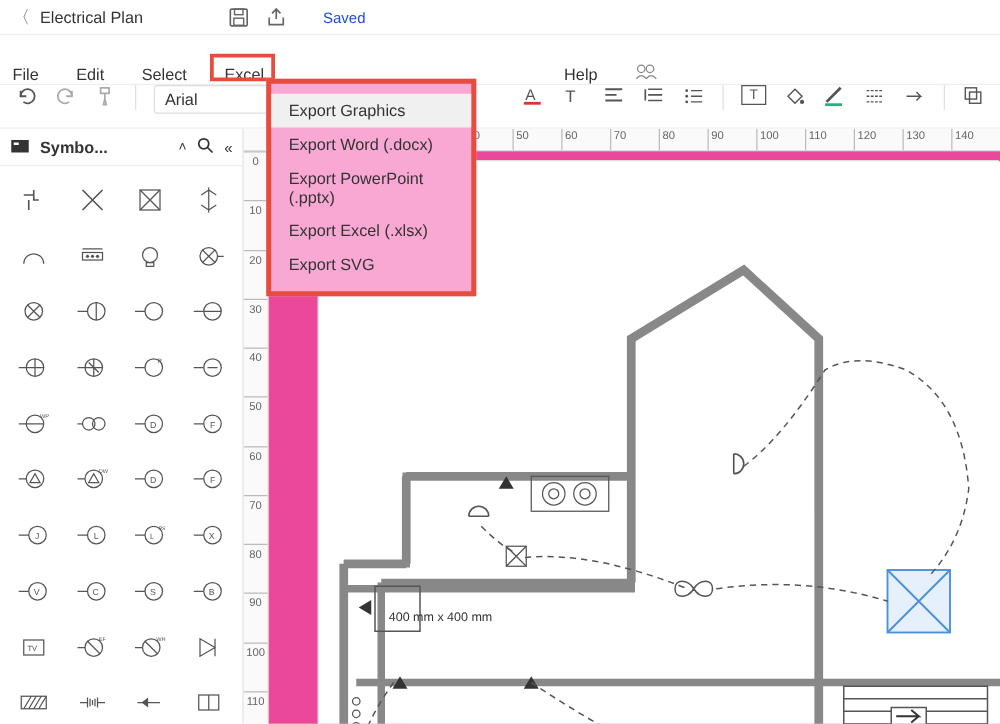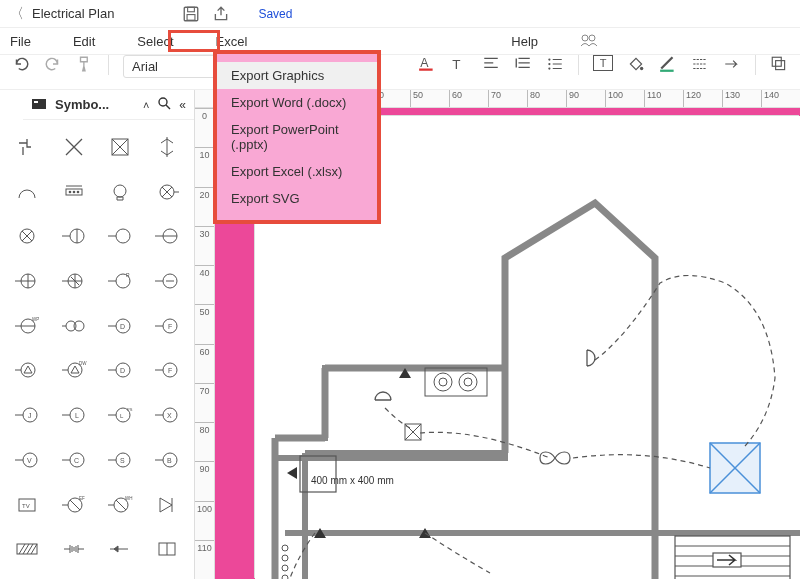--- a/index.html
+++ b/index.html
@@ -6,41 +6,41 @@
   body { width: 800px; height: 579px; overflow: hidden; background: #fff; color: #333; font-size: 13px; position: relative; }
 
   
   .titlebar { height: 28px; display: flex; align-items: center; padding: 0 10px; border-bottom: 1px solid #eee; gap: 8px; }
   .titlebar .back { font-size: 14px; color: #666; cursor: pointer; }
   .quick-icons { display: flex; gap: 12px; margin-left: 60px; }
   .quick-icons .qicon { width: 18px; height: 18px; display: flex; align-items: center; justify-content: center; cursor: pointer; }
   .saved-text { color: #1d4ed8; margin-left: 6px; font-size: 12px; }
 
   
-  .menubar { height: 26px; display: flex; align-items: center; padding: 0 10px; gap: 42px; position: relative; }
+  .menubar { height: 26px; display: flex; align-items: flex-end; padding: 0 10px; gap: 30px; position: relative; margin-top: 13px; }
   .menubar .menu-item { cursor: pointer; font-size: 13px; }
   .menubar .gap-filler { flex: 0 0 180px; }
 
   
   .export-menu { position: absolute; left: 213px; top: 22px; background: #f9a8d4; border: 4px solid #e74c3c; width: 168px; z-index: 50; padding: 8px 0; }
   .export-menu .item { padding: 6px 14px; font-size: 13px; cursor: pointer; }
   .export-menu .item.highlight { background: #f0f0f0; }
   .highlight-box { position: absolute; left: 168px; top: 2px; width: 52px; height: 22px; border: 3px solid #e74c3c; z-index: 49; }
 
   
   .toolbar { height: 36px; border-top: 1px solid #eee; border-bottom: 1px solid #eee; display: flex; align-items: flex-start; padding: 0 12px; gap: 14px; }
   .toolbar .tsep { width: 1px; height: 20px; background: #e0e0e0; }
   .tool-ico { width: 18px; height: 18px; display: flex; align-items: center; justify-content: center; cursor: pointer; color: #555; }
   .font-box { border: 1px solid #ddd; border-radius: 3px; padding: 3px 8px; font-size: 13px; width: 120px; display: flex; justify-content: space-between; align-items: center; }
   .chev { font-size: 9px; color: #888; }
 
   
   .main { display: flex; height: calc(579px - 28px - 26px - 36px); }
   .sidebar { width: 195px; border-right: 1px solid #ddd; display: flex; flex-direction: column; }
-  .side-head { height: 30px; display: flex; align-items: center; padding: 0 8px; gap: 8px; border-bottom: 1px solid #eee; margin-left: 23px; }
+  .side-head { height: 30px; display: flex; align-items: center; padding: 0 8px; gap: 8px; border-bottom: 1px solid #eee; }
   .side-head .slabel { font-weight: 600; font-size: 13px; flex: 1; overflow: hidden; text-overflow: ellipsis; white-space: nowrap; }
   .symbol-grid { flex: 1; overflow: hidden; padding: 6px 4px; display: grid; grid-template-columns: repeat(4, 1fr); gap: 0; }
   .sym { height: 42px; display: flex; align-items: center; justify-content: center; cursor: pointer; }
   .sym svg { width: 28px; height: 28px; }
 
   
   .canvas-wrap { flex: 1; position: relative; background: #fff; overflow: hidden; }
   .ruler-h { position: absolute; top: 0; left: 20px; right: 0; height: 18px; background: #fafafa; border-bottom: 1px solid #ddd; display: flex; font-size: 9px; color: #666; }
   .ruler-v { position: absolute; top: 18px; left: 0; width: 20px; bottom: 0; background: #fafafa; border-right: 1px solid #ddd; display: flex; flex-direction: column; font-size: 9px; color: #666; }
   .ruler-h .tick { width: 40px; position: relative; border-left: 1px solid #bbb; padding-left: 2px; }

